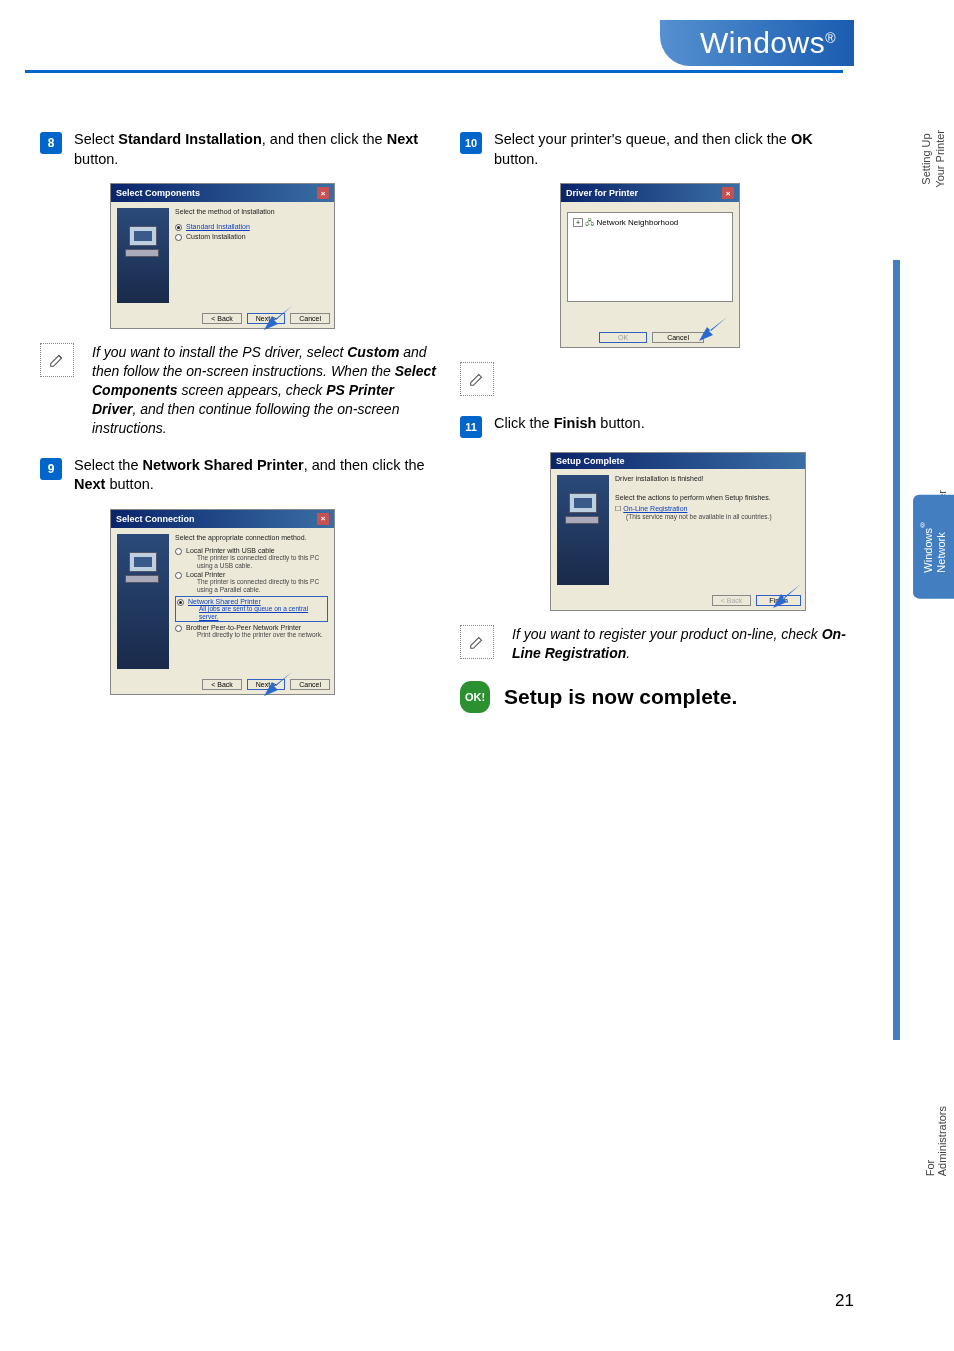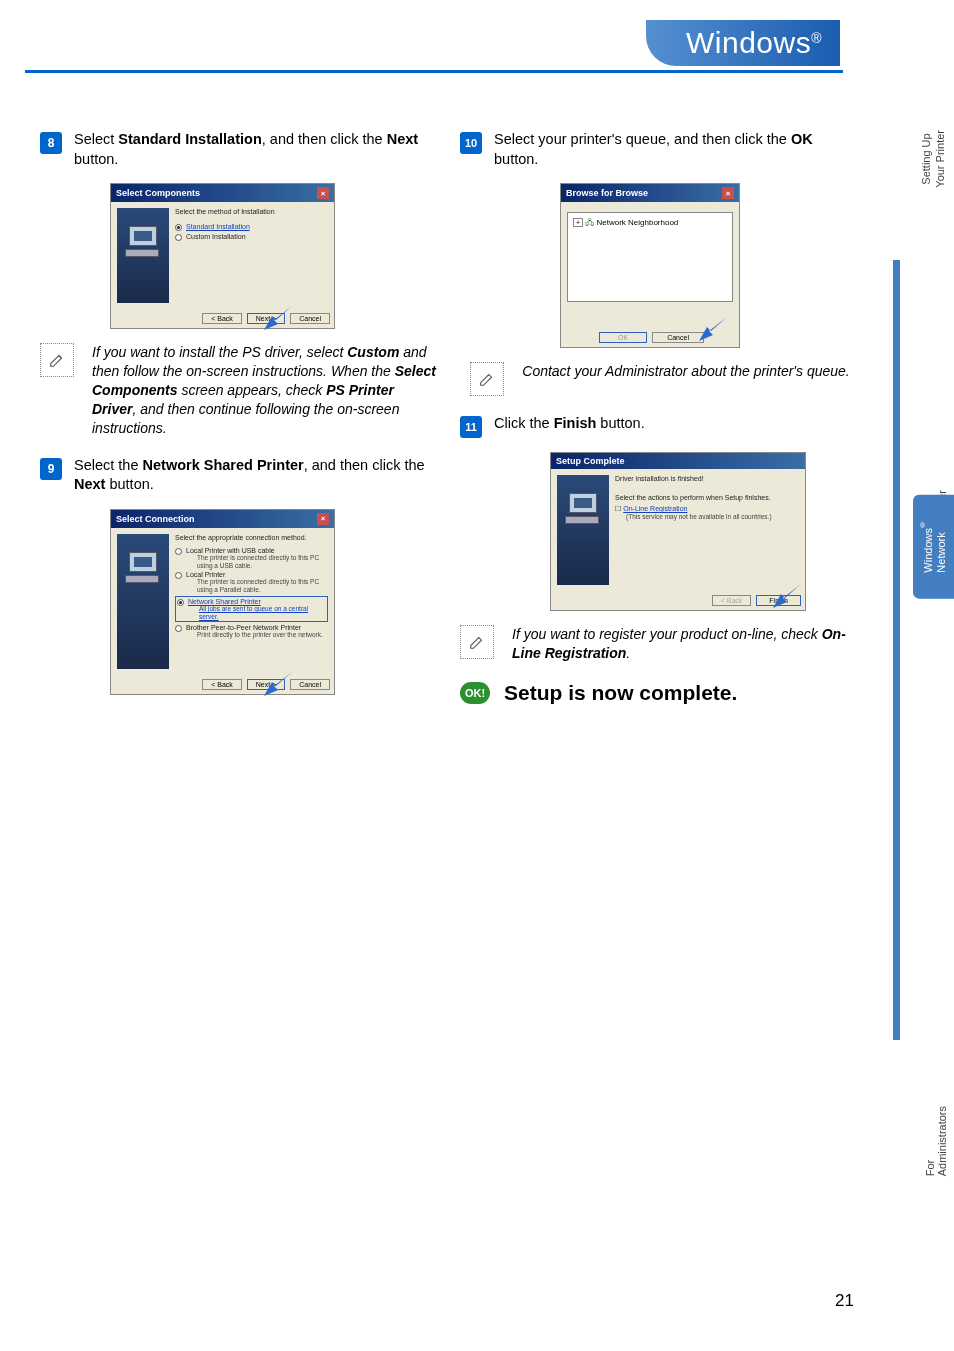--- a/index.html
+++ b/index.html
@@ -21,21 +21,21 @@
   .header-line {
     position: absolute;
     left: 25px;
     top: 70px;
     height: 3px;
     background: #0066cc;
     width: 818px;
   }
   .header-title {
     position: absolute;
-    right: 114px;
+    right: 100px;
     top: 20px;
     color: #fff;
     font-size: 30px;
     background: linear-gradient(to right, #5590d0, #1a5cb0);
     padding: 6px 18px 6px 40px;
     border-radius: 0 0 0 30px;
     font-family: "Segoe UI", Arial, sans-serif;
     font-weight: 300;
     letter-spacing: 0.5px;
   }
@@ -112,30 +112,30 @@
   .radio-dot { width:7px; height:7px; border:1px solid #555; border-radius:50%; margin:1px 4px 0 0; flex-shrink:0; background:#fff; position:relative;}
   .radio-dot.sel::after{content:"";position:absolute;top:1px;left:1px;width:3px;height:3px;background:#222;border-radius:50%}
   .hl { color:#1042c0; text-decoration: underline; }
   .dlg-footer { padding: 4px; text-align:right; }
   .dlg-btn {
     display:inline-block; border:1px solid #888; background:#ece9d8;
     font-size:7px; padding:1px 8px; margin-left:3px;
   }
   .dlg-btn.outlined { border:1.5px solid #3060c0; }
   .arrow-svg { position:absolute; }
-  .note-row { display:flex; margin: 12px 0 18px 0; justify-content: center; }
+  .note-row { display:flex; margin: 12px 0 18px 0; }
   .note-icon-box {
     width:34px; height:34px; border:1px dotted #888; display:flex;
     align-items:center; justify-content:center; margin-right:18px;
     flex-shrink:0;
   }
   .note-text { font-style: italic; font-size: 14px; line-height:1.35; }
   .note-text .bold-it { font-weight: bold; font-style: italic; }
   .ok-badge {
-    width:30px;height:22px;background:#2a9030;border-radius:11px;
+    width:30px;height:32px;background:#2a9030;border-radius:11px;
     color:#fff;font-size:11px;font-weight:bold;display:flex;
     align-items:center;justify-content:center;margin-right:14px;flex-shrink:0;
   }
   .complete-row { display:flex; align-items:center; margin-top:10px;}
   .complete-text { font-weight:bold; font-size:21px; }
   .side-tabs { position:absolute; right:0; top:110px; }
   .tab {
     writing-mode: vertical-rl;
     transform: rotate(180deg);
     font-size: 11px;
@@ -276,21 +276,21 @@
   <div class="column">
 
     <div class="step">
       <div class="step-num" style="font-size:11px">10</div>
       <div class="step-text">
         <span>Select your printer's queue, and then click the </span><span class="bold">OK</span><span> button.</span>
       </div>
     </div>
     <div class="dialog" style="width:180px;margin-left:100px">
       <div class="dlg-title">
-        <span>Browse for Browse</span>
+        <span>Driver for Printer</span>
         <span class="dlg-close">×</span>
       </div>
       <div style="padding:6px">
         <div class="tree-box" style="height:90px">
           <span style="border:1px solid #888;padding:0 2px;font-size:7px">+</span>
           <span style="color:#2a6a2a">🖧</span>
           <span>Network Neighborhood</span>
         </div>
       </div>
       <div class="dlg-footer" style="text-align:center">
@@ -301,21 +301,20 @@
           <polygon points="28,0 10,14 14,18 0,24 8,10 12,14" fill="#2a6ad0"></polygon>
         </svg>
     </div>
 
     <div class="note-row">
       <div class="note-icon-box">
         <svg class="pencil" viewBox="0 0 20 20">
             <path d="M3 14 L12 5 L15 8 L6 17 L3 17 Z" fill="none" stroke="#555" stroke-width="1.2"></path>
           </svg>
       </div>
-      <div class="note-text">Contact your Administrator about the printer's queue.</div>
     </div>
 
     <div class="step">
       <div class="step-num" style="font-size:11px">11</div>
       <div class="step-text">
         <span>Click the </span><span class="bold">Finish</span><span> button.</span>
       </div>
     </div>
     <div class="dialog" style="margin-left:90px;width:256px">
       <div class="dlg-title">

